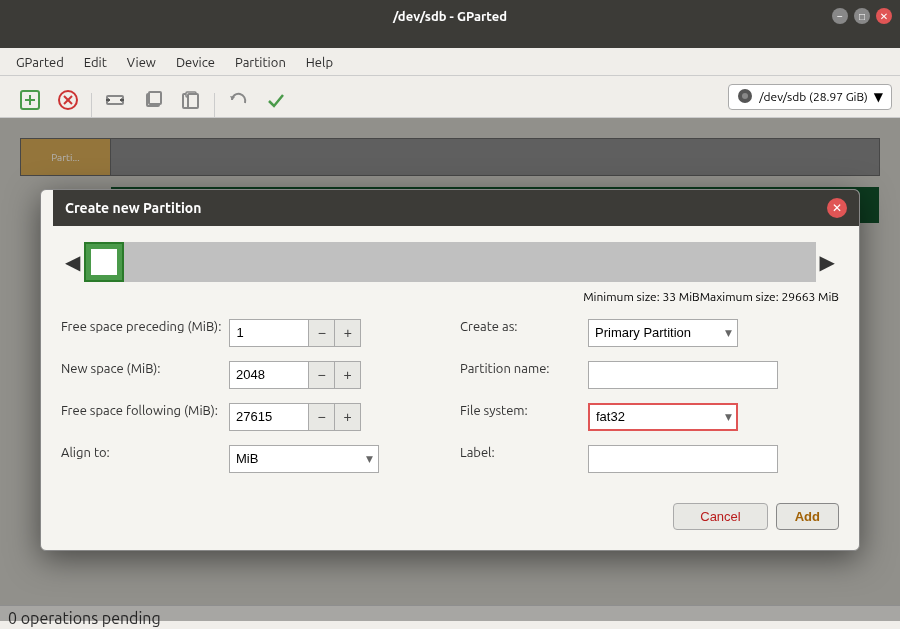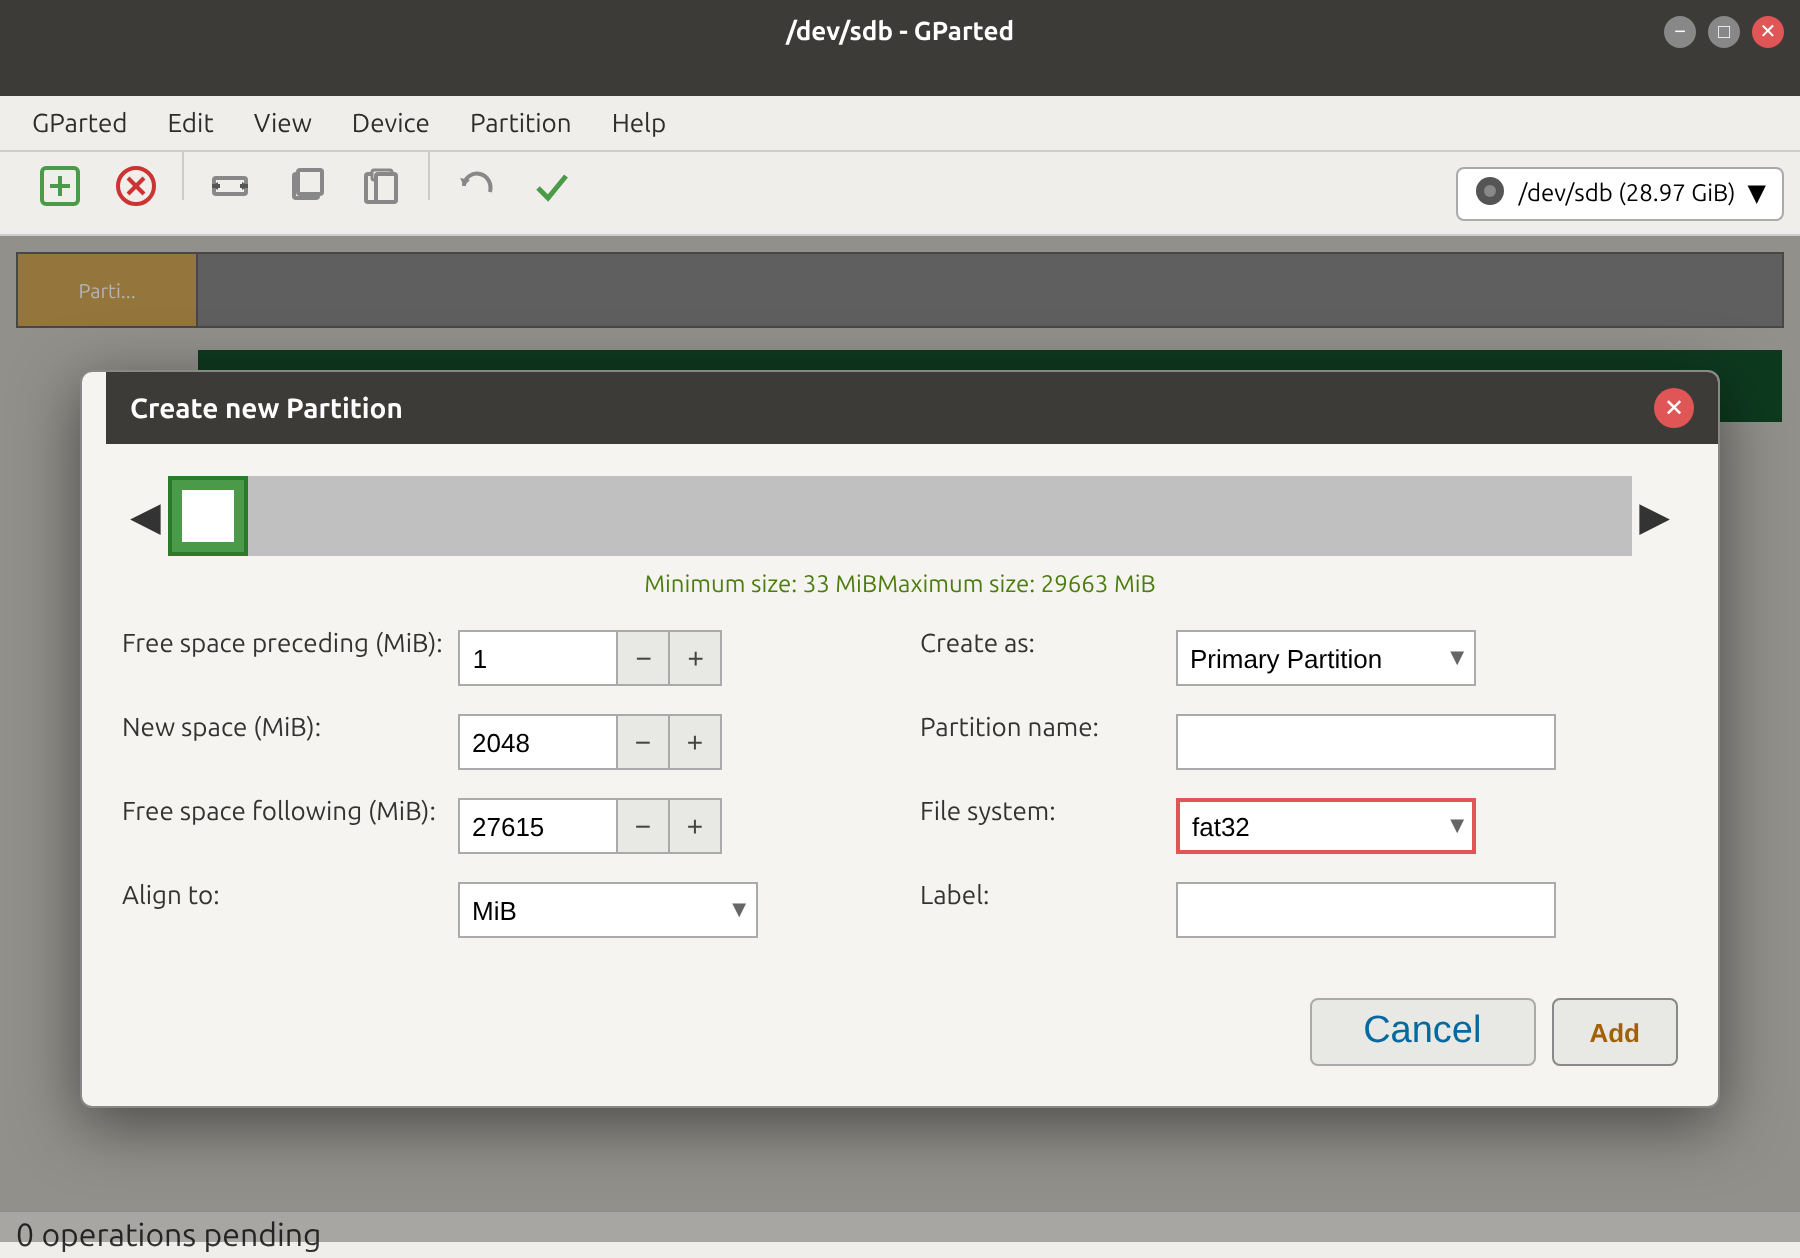--- a/index.html
+++ b/index.html
@@ -70,21 +70,21 @@
       border-radius: 3px;
       color: #2d2d2d;
       font-size: 13px;
     }
 
     
     .toolbar {
       background: #f0eeea;
       height: 42px;
       display: flex;
-      align-items: flex-start;
+      align-items: flex-end;
       padding: 0 13px;
       gap: 4px;
       border-bottom: 1px solid #ccc;
       position: relative;
     }
     .toolbar-btn {
       width: 34px;
       height: 34px;
       border: none;
       background: transparent;
@@ -227,23 +227,23 @@
     }
     .pv-arrow-right {
       font-size: 20px;
       color: #333;
       cursor: pointer;
       padding: 0 4px;
     }
 
     .size-info {
       display: flex;
-      justify-content: center;
+      justify-content: flex-end;
       font-size: 12px;
-      color: #4d7c0f;
+      color: #000000;
       margin-bottom: 16px;
     }
 
     
     .form-grid {
       display: grid;
       grid-template-columns: 1fr 1fr;
       gap: 0;
     }
     .form-left, .form-right {
@@ -345,22 +345,22 @@
       justify-content: flex-end;
       gap: 8px;
       margin-top: 16px;
     }
     .btn-cancel {
       padding: 5px 26px;
       border: 1px solid #aaa;
       background: #e8e8e4;
       border-radius: 4px;
       cursor: pointer;
-      font-size: 19px;
-      color: #0369a1;
+      font-size: 13px;
+      color: #b91c1c;
     }
     .btn-add {
       padding: 5px 18px;
       border: 1px solid #888;
       background: #e8e8e4;
       border-radius: 4px;
       cursor: pointer;
       font-size: 13px;
       color: #a16207;
       font-weight: bold;
@@ -443,21 +443,21 @@
           <circle cx="8" cy="8" r="7" fill="#555"></circle>
           <circle cx="8" cy="8" r="3" fill="#888"></circle>
         </svg>
     </span>
     <span>/dev/sdb (28.97 GiB)</span>
     <span>▼</span>
   </div>
 </div>
 
 <div class="main-content">
-  <div style="background:#d0cfc8; padding:8px;">
+  <div style="background:#d0cfc8; padding:20px;">
     <div style="background:#888; height:38px; display:flex; margin-bottom:4px; border:1px solid #666;">
       <div style="background:#d4a855; width:90px; height:100%; display:flex; align-items:center; justify-content:center; color:#fff; font-size:10px; border-right:1px solid #666;">
         <span>Parti...</span>
       </div>
       <div style="background:#14532d; flex:1; height:100%; display:flex; align-items:center; padding-left:8px; color:#fff; font-size:10px;margin-top:48px;">
         <span>un...</span>
       </div>
     </div>
   </div>
 

